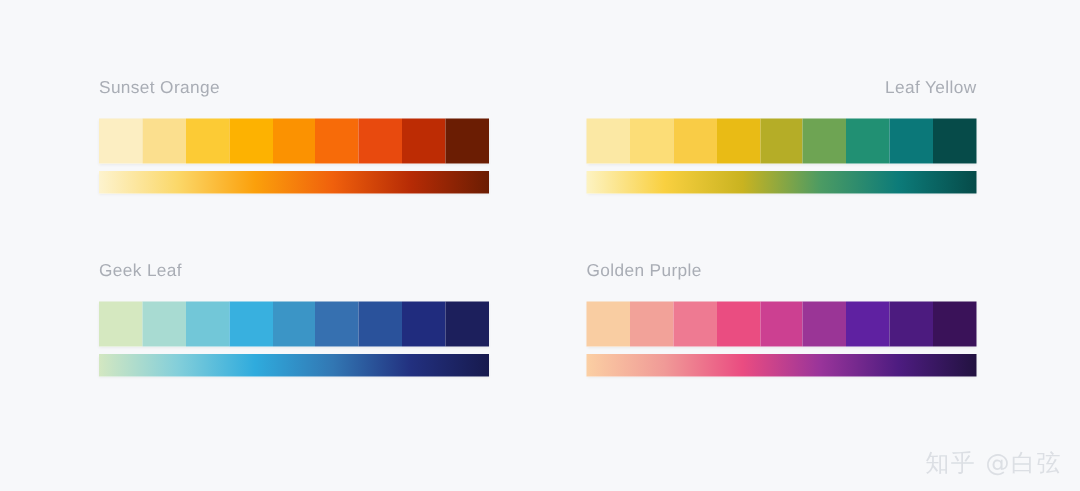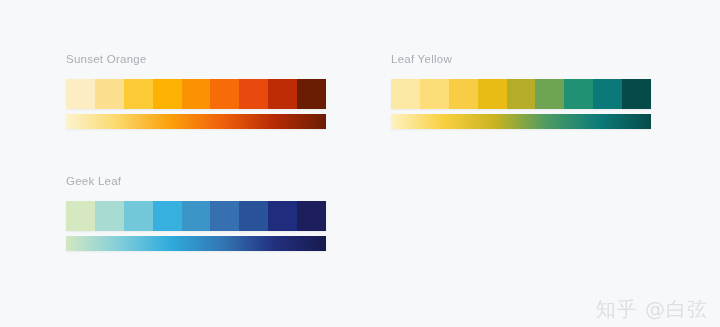--- a/index.html
+++ b/index.html
@@ -59,21 +59,21 @@
     width: 260px;
     height: 15px;
     margin-top: 5px;
     box-shadow: 0 1px 2px rgba(0,0,0,0.06);
   }
 
   .watermark {
     position: absolute;
     right: 12px;
     bottom: 8px;
-    font-size: 20px;
+    font-size: 16px;
     line-height: 20px;
     color: #dcdfe4;
     font-family: "DejaVu Sans", sans-serif;
     letter-spacing: 1px;
     white-space: nowrap;
     user-select: none;
     margin-top: 20px;
   }
 </style>
 </head>
@@ -91,21 +91,21 @@
       <div class="swatch" style="background: rgb(251, 146, 1);"></div>
       <div class="swatch" style="background: rgb(247, 107, 9);"></div>
       <div class="swatch" style="background: rgb(232, 74, 14);"></div>
       <div class="swatch" style="background: rgb(189, 44, 4);"></div>
       <div class="swatch" style="background: rgb(107, 29, 3);"></div>
     </div>
     <div class="gradient-bar" style="background: linear-gradient(to right, rgb(253, 243, 206), rgb(251, 216, 106), rgb(251, 160, 11), rgb(240, 96, 12), rgb(182, 43, 5), rgb(107, 29, 3));"></div>
   </section>
 
   <section class="palette col-right row-top">
-    <h2 class="palette-title" style="color: rgb(169, 173, 181);">Leaf Yellow</h2>
+    <h2 class="palette-title" style="color: rgb(169, 173, 181); text-align: right;">Leaf Yellow</h2>
     <div class="swatch-row">
       <div class="swatch" style="background: rgb(251, 232, 164);"></div>
       <div class="swatch" style="background: rgb(252, 221, 119);"></div>
       <div class="swatch" style="background: rgb(249, 204, 70);"></div>
       <div class="swatch" style="background: rgb(233, 187, 21);"></div>
       <div class="swatch" style="background: rgb(181, 173, 39);"></div>
       <div class="swatch" style="background: rgb(110, 164, 83);"></div>
       <div class="swatch" style="background: rgb(33, 144, 115);"></div>
       <div class="swatch" style="background: rgb(11, 120, 121);"></div>
       <div class="swatch" style="background: rgb(6, 75, 73);"></div>
@@ -122,16 +122,31 @@
       <div class="swatch" style="background: rgb(56, 176, 223);"></div>
       <div class="swatch" style="background: rgb(59, 149, 198);"></div>
       <div class="swatch" style="background: rgb(54, 112, 176);"></div>
       <div class="swatch" style="background: rgb(42, 82, 155);"></div>
       <div class="swatch" style="background: rgb(32, 44, 126);"></div>
       <div class="swatch" style="background: rgb(28, 31, 92);"></div>
     </div>
     <div class="gradient-bar" style="background: linear-gradient(to right, rgb(211, 231, 193), rgb(132, 207, 218), rgb(47, 171, 221), rgb(50, 119, 179), rgb(34, 48, 127), rgb(23, 26, 78));"></div>
   </section>
 
+  <section class="palette col-right row-bottom">
+    <h2 class="palette-title" style="color: rgb(169, 173, 181);">Golden Purple</h2>
+    <div class="swatch-row">
+      <div class="swatch" style="background: rgb(249, 205, 162);"></div>
+      <div class="swatch" style="background: rgb(242, 162, 153);"></div>
+      <div class="swatch" style="background: rgb(238, 122, 146);"></div>
+      <div class="swatch" style="background: rgb(234, 77, 129);"></div>
+      <div class="swatch" style="background: rgb(204, 64, 145);"></div>
+      <div class="swatch" style="background: rgb(154, 53, 150);"></div>
+      <div class="swatch" style="background: rgb(95, 33, 161);"></div>
+      <div class="swatch" style="background: rgb(76, 27, 127);"></div>
+      <div class="swatch" style="background: rgb(58, 18, 89);"></div>
+    </div>
+    <div class="gradient-bar" style="background: linear-gradient(to right, rgb(251, 207, 163), rgb(240, 154, 151), rgb(234, 76, 129), rgb(153, 52, 154), rgb(77, 28, 128), rgb(34, 18, 64));"></div>
+  </section>
 
 </div>
 
 <div class="watermark" style="color: rgb(220, 223, 228);">知乎 @白弦</div>
 
 </body></html>

